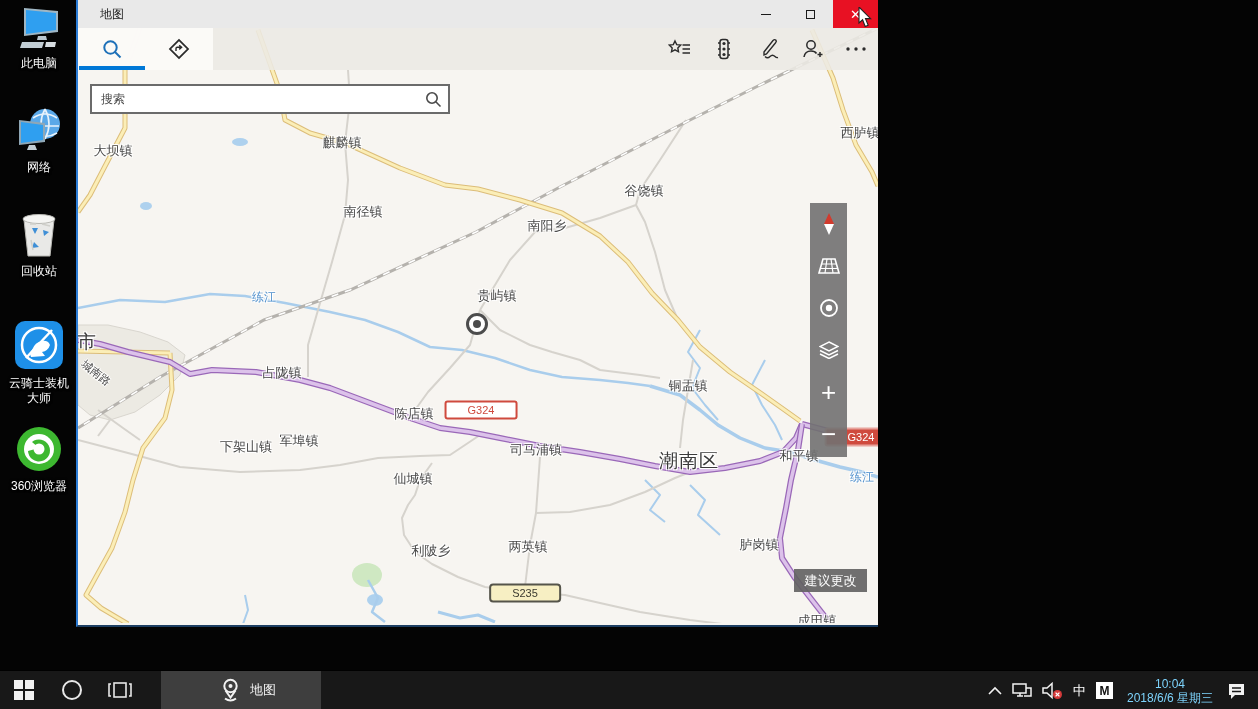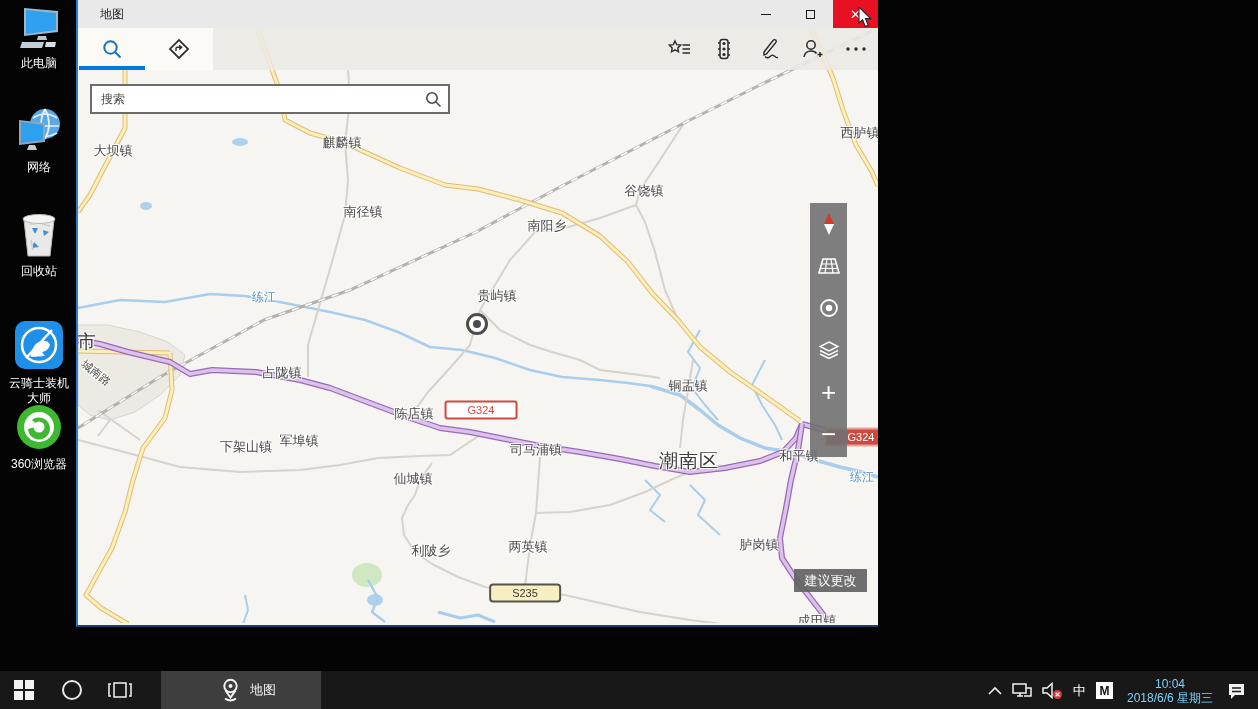--- a/index.html
+++ b/index.html
@@ -146,21 +146,21 @@
       <svg width="50" height="50" viewBox="0 0 50 50">
         <rect x="1" y="1" width="48" height="48" rx="10" fill="#1e90e8"></rect>
         <circle cx="25" cy="25" r="17" fill="none" stroke="#ffffff" stroke-width="2.5"></circle>
         <path d="M12,38 L38,10" stroke="#ffffff" stroke-width="2.5"></path>
         <path d="M18,30 q3,-8 10,-9 q6,-1 8,4 q-2,6 -8,7 l3,4 -14,1 q-2,-4 1,-7 Z" fill="#ffffff"></path>
       </svg>
       <div class="wrap">
         <span class="dlabel">云骑士装机大师</span>
       </div>
     </div>
-    <div class="desk-icon" style="top:403px;">
+    <div class="desk-icon" style="top:425px;">
       <svg width="48" height="48" viewBox="0 0 48 48">
         <circle cx="24" cy="24" r="22" fill="#3db830"></circle>
         <circle cx="24" cy="24" r="15" fill="#ffffff"></circle>
         <circle cx="24" cy="24" r="15" fill="none"></circle>
         <path d="M13,26 a11,11 0 1 0 4,-9 l7,6 Z" fill="#3db830"></path>
         <circle cx="24" cy="24" r="5.5" fill="#ffffff"></circle>
       </svg>
       <span class="dlabel">360浏览器</span>
     </div>
   </div>

